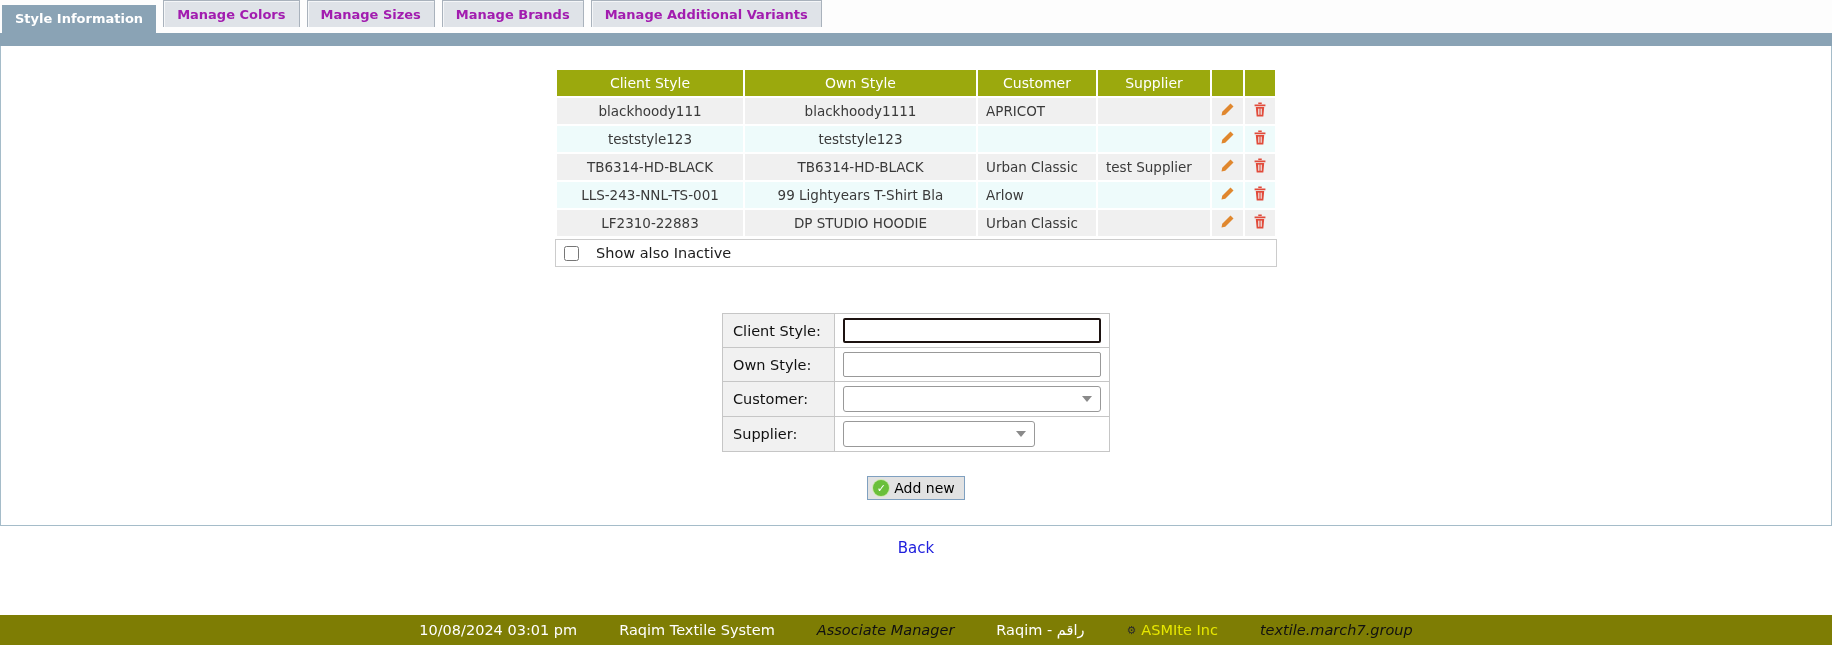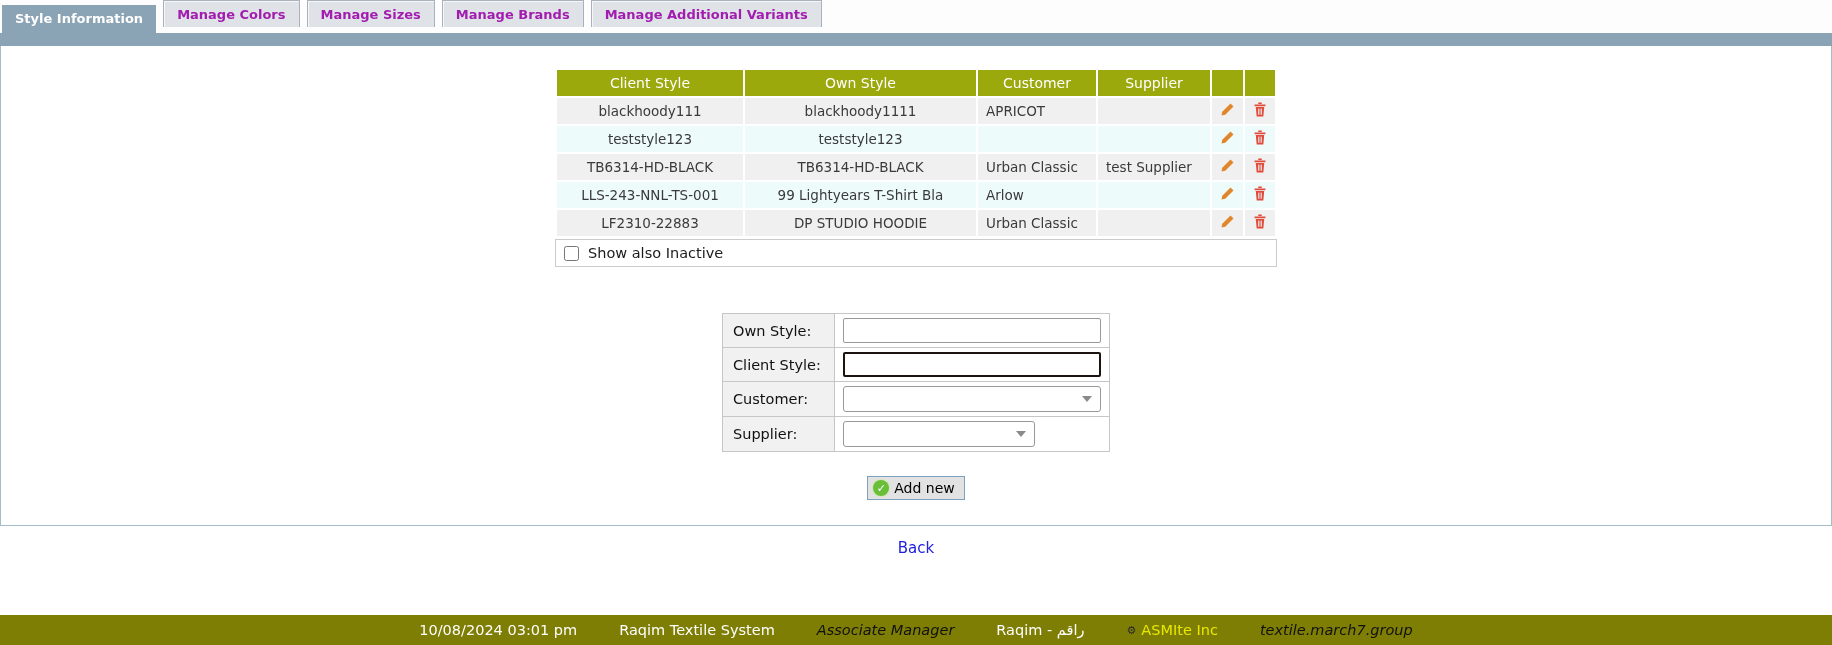--- a/index.html
+++ b/index.html
@@ -23,21 +23,21 @@
   table.styles td { font-size:13.5px; color:#3a3a3a; padding:4px 8px; height:21px; }
   table.styles tr.gray td { background:#f0f0f0; }
   table.styles tr.azure td { background:#eefbfb; }
   td.c-client { width:186px; text-align:center; }
   td.c-own { width:231px; text-align:center; white-space:nowrap; }
   td.c-cust { width:118px; text-align:left; }
   td.c-supp { width:112px; text-align:left; white-space:nowrap; }
   td.c-act { width:26px; text-align:center; cursor:pointer; padding:4px 5px; }
   th.h-act { width:26px; padding:5px 4px; }
 
-  .inactive-row { border:1px solid #cccccc; background:#fff; padding:5px 8px; display:flex; align-items:center; gap:9px; margin-top:1px; }
+  .inactive-row { border:1px solid #cccccc; background:#fff; padding:5px 8px; display:flex; align-items:center; gap:17px; margin-top:1px; }
   .inactive-row input { width:15px; height:15px; cursor:pointer; }
   .inactive-row span { font-size:14.5px; color:#1c1c1c; }
 
   
   .formwrap { margin-top:46px; }
   table.addform { border-collapse:collapse; }
   table.addform td { border:1px solid #c6c6c6; font-size:14.5px; color:#111; }
   td.flabel { background:#f1f1f1; width:112px; padding:8px 10px; }
   td.ffield { background:#fff; width:272px; padding:4px 8px; }
   .txt { width:258px; height:25px; font-size:14px; padding:2px 5px; }
@@ -167,26 +167,26 @@
       <div class="inactive-row">
         <input type="checkbox" style="">
         <span>Show also Inactive</span>
       </div>
     </div>
 
     <div class="formwrap">
       <table class="addform">
         <tbody>
             <tr>
+          <td class="flabel">Client Style:</td>
+          <td class="ffield"><input class="txt focused" type="text" value="" style=""></td>
+        </tr>
+        <tr>
           <td class="flabel">Own Style:</td>
           <td class="ffield"><input class="txt normal" type="text" value="" style=""></td>
-        </tr>
-        <tr>
-          <td class="flabel">Client Style:</td>
-          <td class="ffield"><input class="txt focused" type="text" value="" style=""></td>
         </tr>
         <tr>
           <td class="flabel">Customer:</td>
           <td class="ffield">
             <div class="fakeselect wide">
               <span></span>
               <span class="selarrow"></span>
             </div>
           </td>
         </tr>

